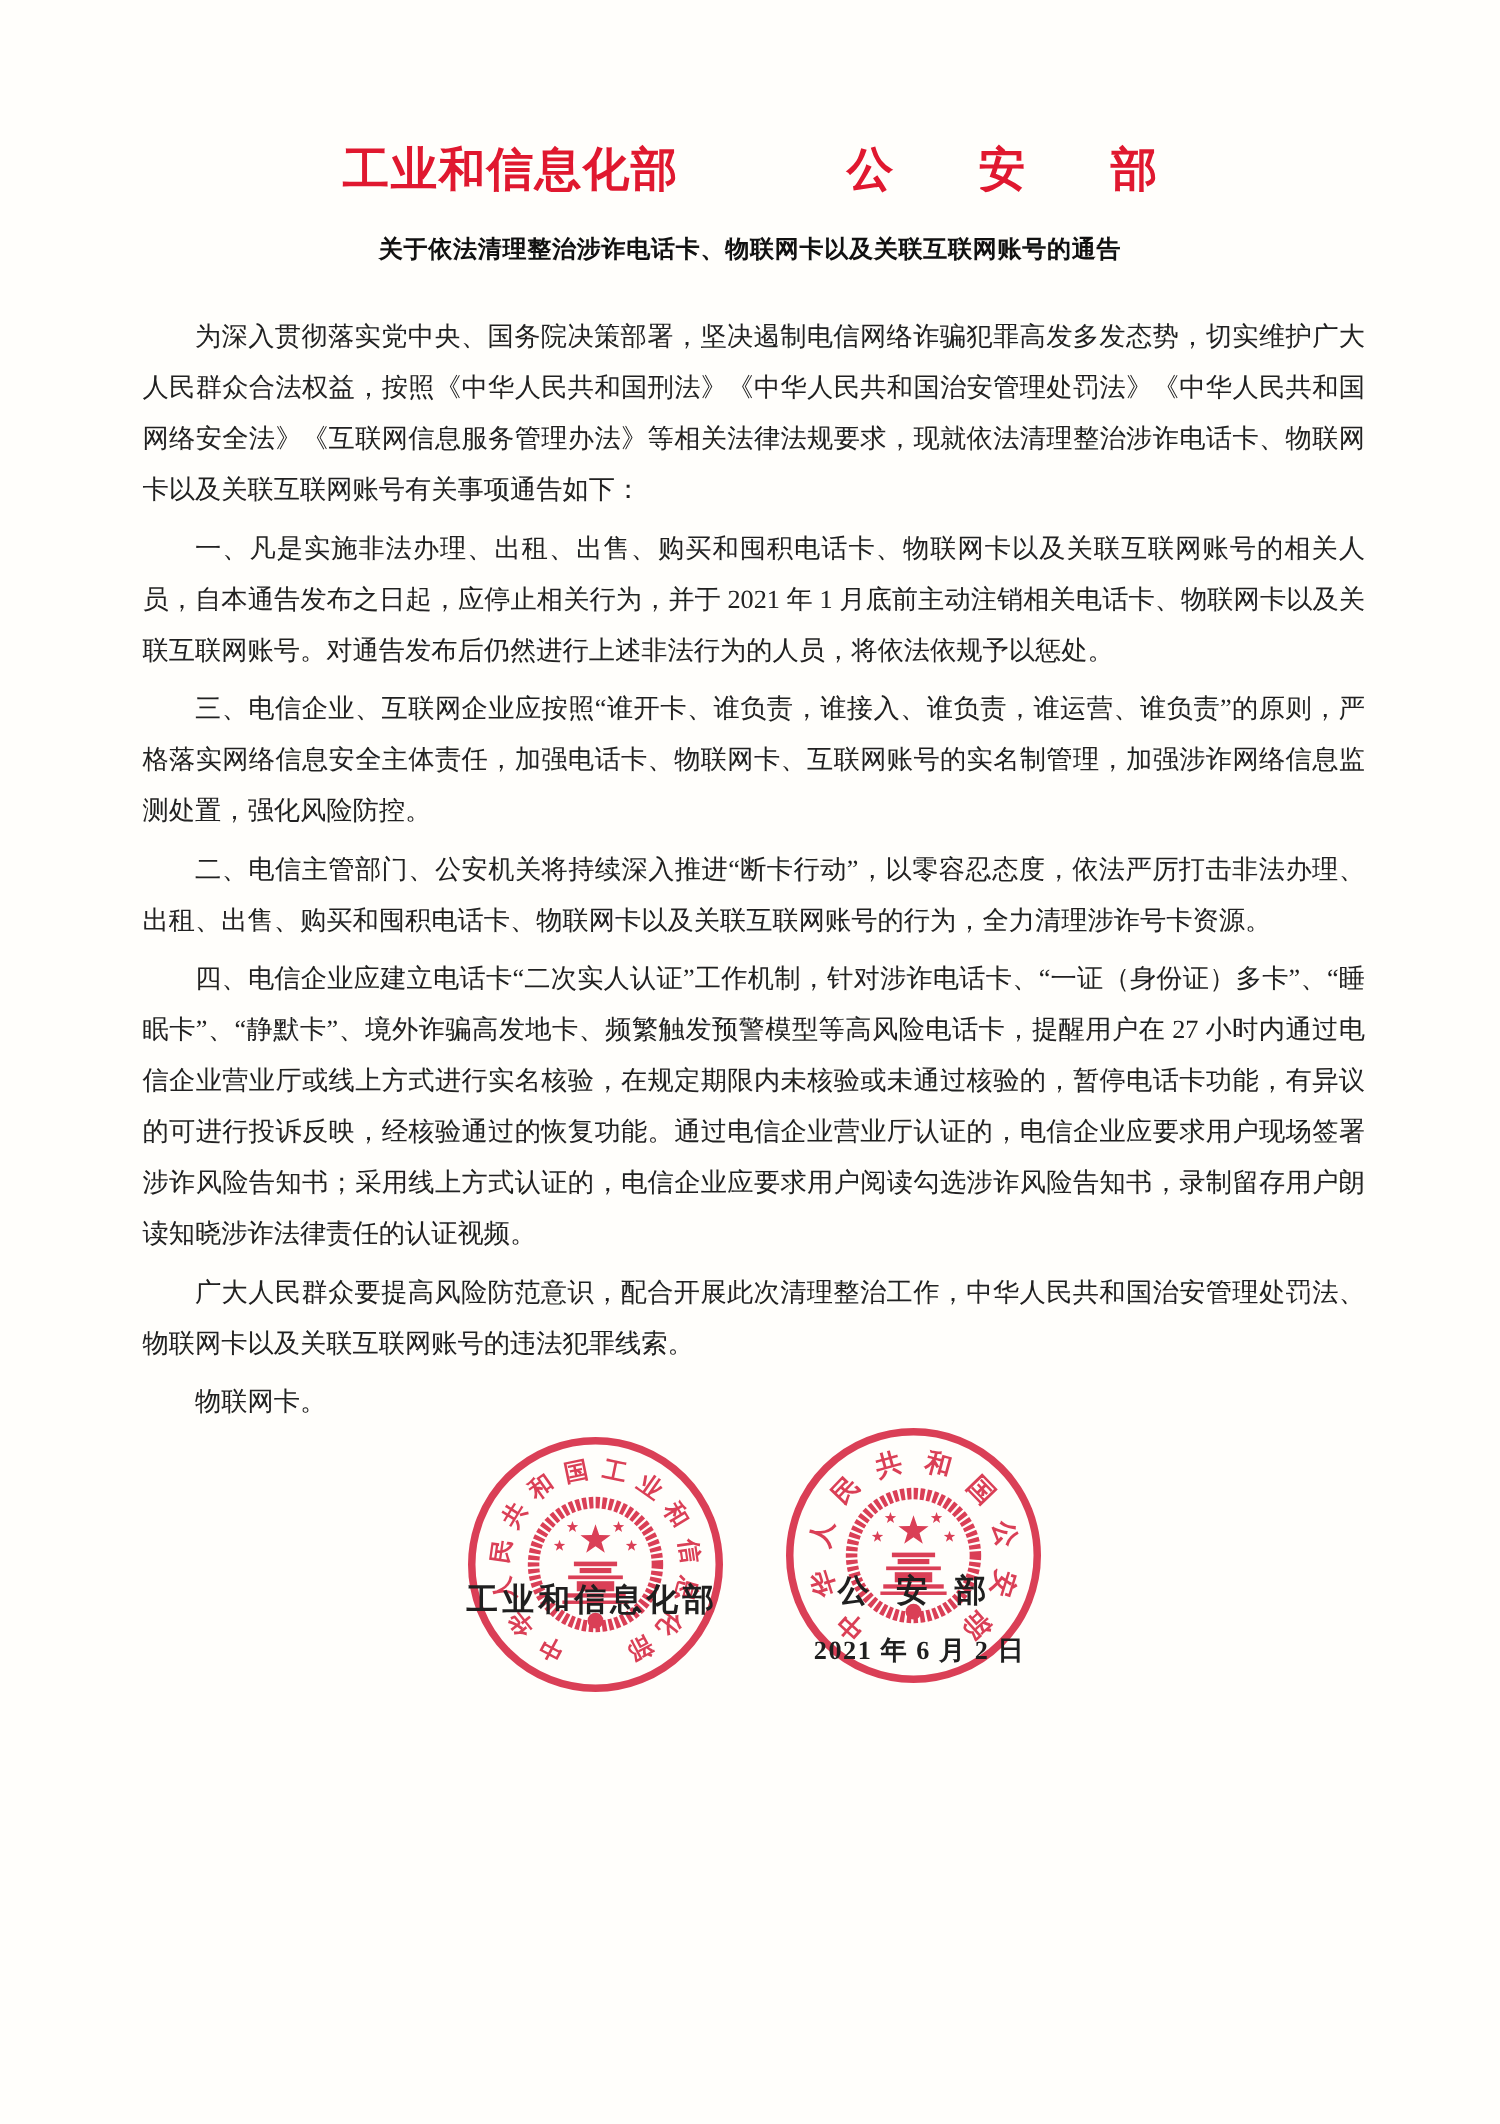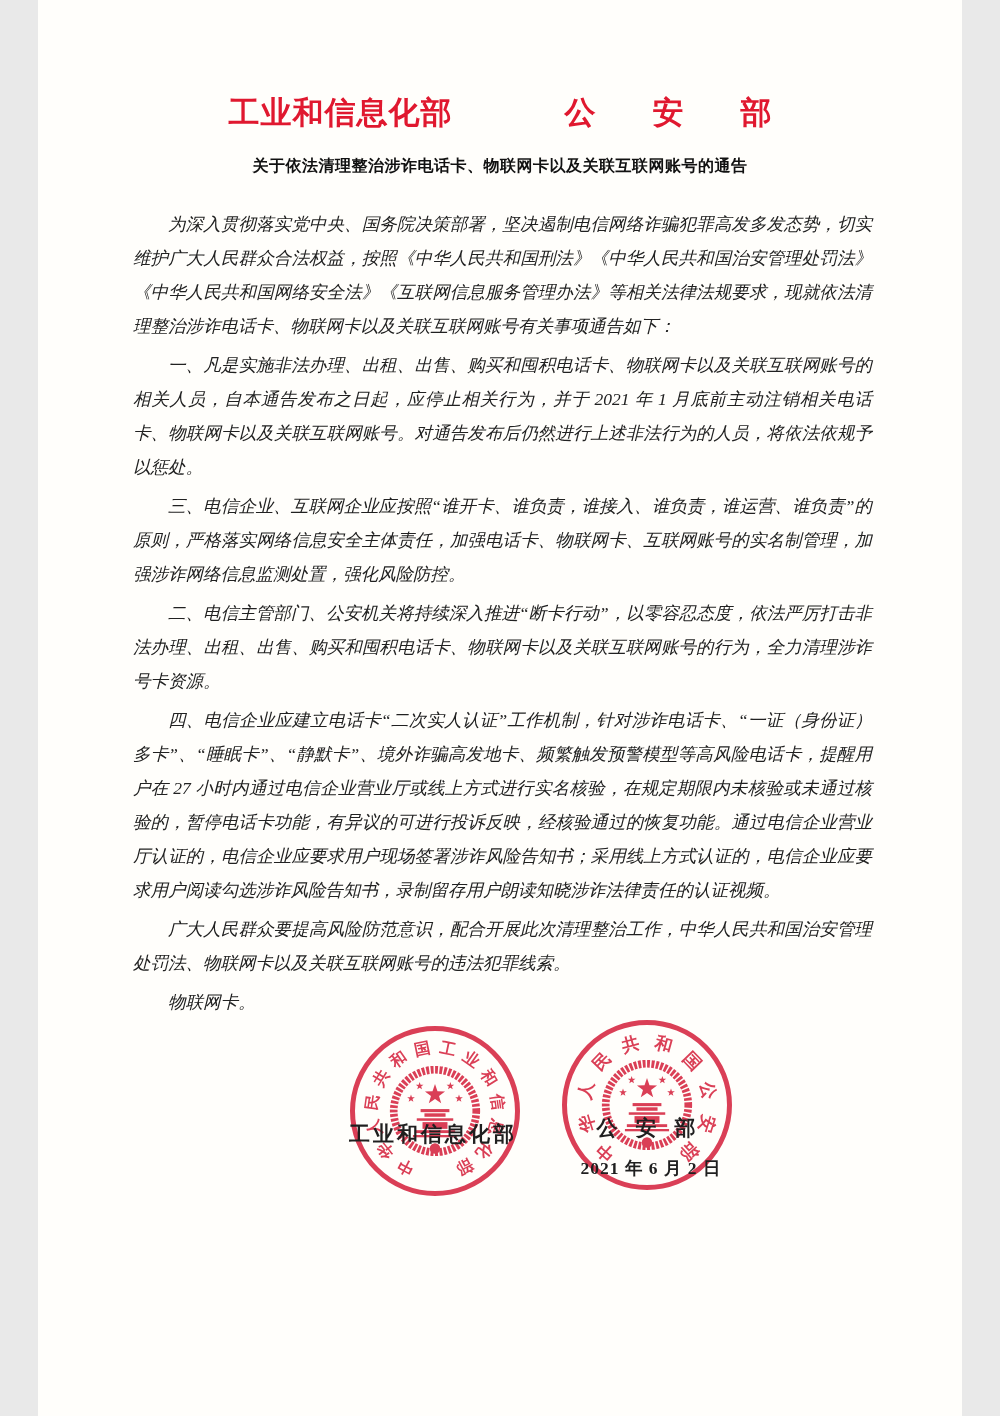--- a/index.html
+++ b/index.html
@@ -3,21 +3,21 @@
 <meta charset="utf-8">
 <style>
   * { box-sizing: border-box; }
   html, body { margin: 0; padding: 0; }
   body {
     font-family: "Liberation Serif", "DejaVu Serif", serif;
     background: #e9e9e9;
   }
   .page {
     position: relative;
-    width: 924px;
+    width: 1000px;
     height: 1416px;
     margin: 0 auto;
     background: #fffefb;
     overflow: hidden;
     color: #212121;
   }
   
   .header {
     padding-top: 92px;
     display: flex;
@@ -49,21 +49,20 @@
   .body-text {
     margin: 30px 90px 0 95px;
     font-size: 17.5px;
     line-height: 34px;
     text-align: justify;
     color: #212121;
   }
   .body-text p {
     margin: 0 0 5px 0;
     text-indent: 2em;
-    font-style: italic;
   }
   
   .seals-row {
     position: relative;
     height: 310px;
   }
   .seal {
     position: absolute;
     width: 170px;
     height: 170px;

